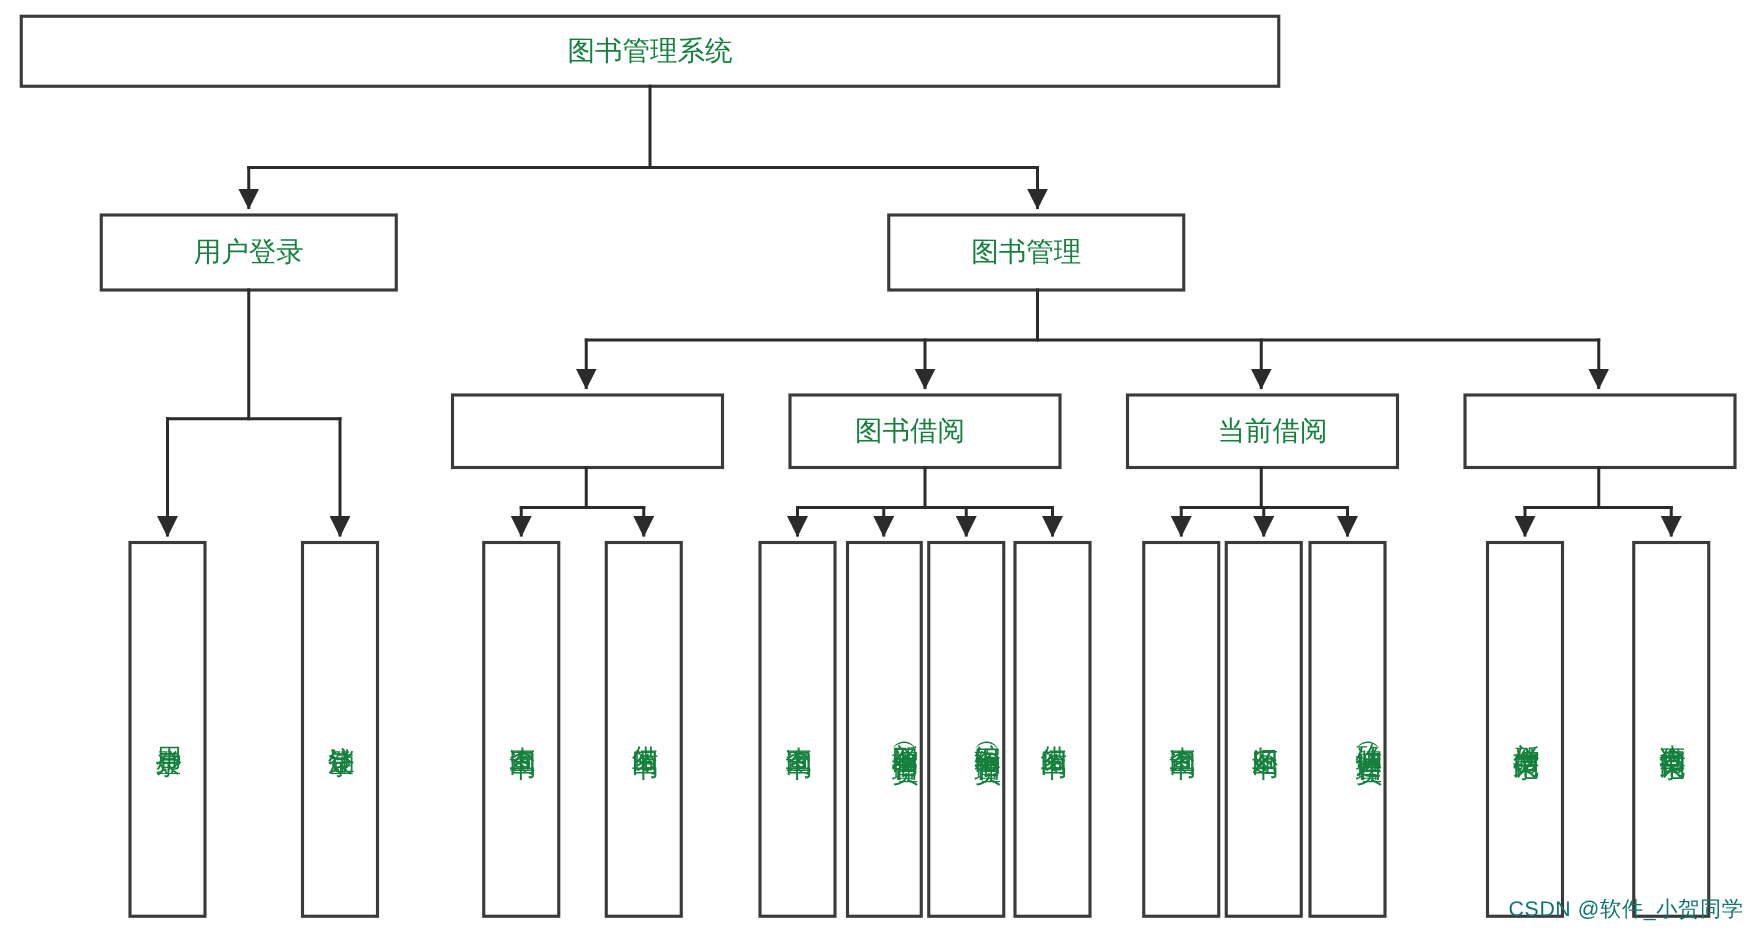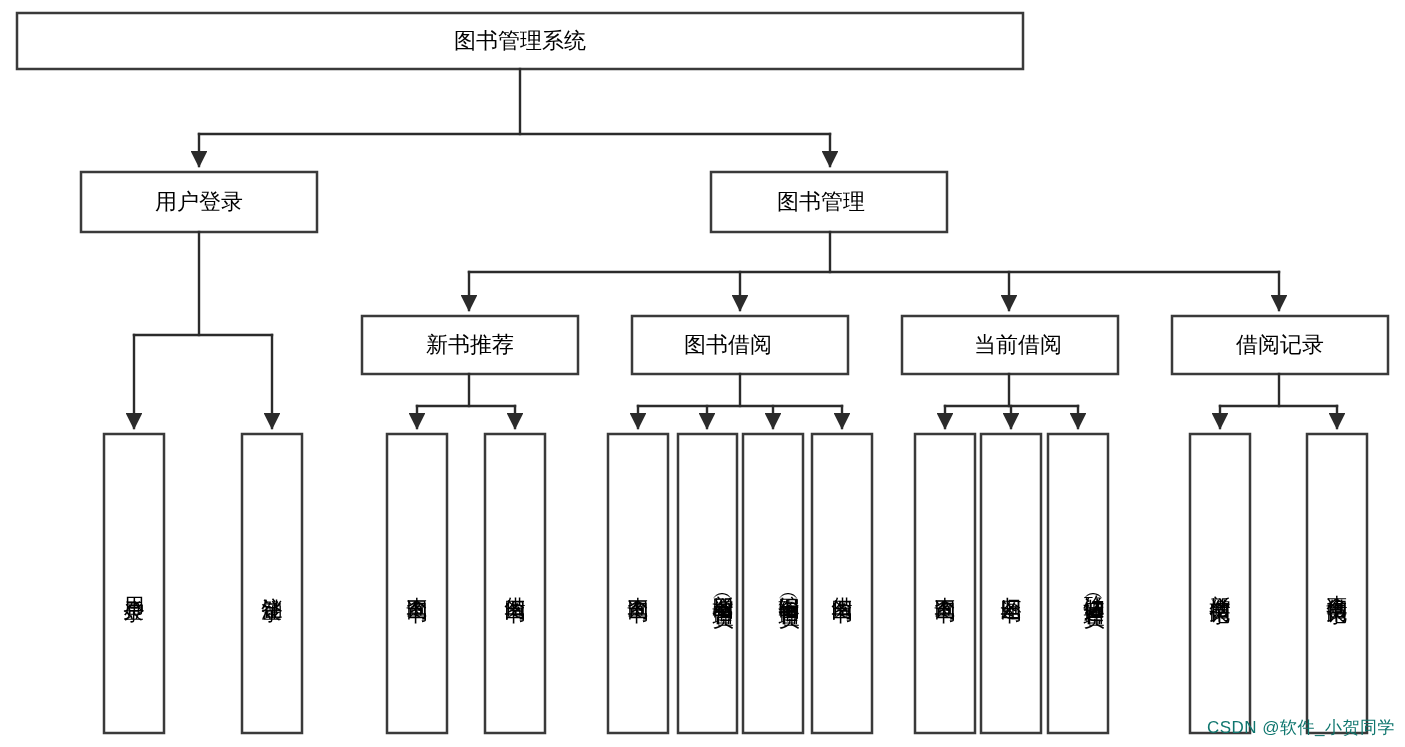--- a/index.html
+++ b/index.html
@@ -37,21 +37,21 @@
   }
   .arrow-head {
     fill: #2b2b2b;
     stroke: none;
   }
   .node-label {
     position: absolute;
     display: flex;
     align-items: center;
     justify-content: center;
-    color: #000000;
+    color: #15803d;
     font-family: "Liberation Sans", "DejaVu Sans", sans-serif;
     pointer-events: none;
     white-space: nowrap;
   }
   .node-label.horizontal {
     font-size: 22px;
     line-height: 1.1;
   }
   .node-label.vertical {
     writing-mode: vertical-rl;
@@ -152,24 +152,22 @@
     <path class="connector" d="M 1220 406 L 1337 406"></path>
     <path class="connector" marker-end="url(#arrow)" d="M 1220 406 L 1220 428"></path>
     <path class="connector" marker-end="url(#arrow)" d="M 1337 406 L 1337 428"></path>
   </svg>
 
   <div class="node-label horizontal" style="left:17px; top:13px; width:1006px; height:56px;">图书管理系统</div>
 
   <div class="node-label horizontal" style="left:81px; top:172px; width:236px; height:60px;">用户登录</div>
   <div class="node-label horizontal" style="left:711px; top:172px; width:220px; height:60px;">图书管理</div>
 
-  <div class="node-label horizontal" style="left:362px; top:316px; width:216px; height:58px;">新书推荐</div>
   <div class="node-label horizontal" style="left:632px; top:316px; width:192px; height:58px;">图书借阅</div>
   <div class="node-label horizontal" style="left:902px; top:316px; width:232px; height:58px;">当前借阅</div>
-  <div class="node-label horizontal" style="left:1172px; top:316px; width:216px; height:58px;">借阅记录</div>
 
   <div class="node-label vertical centered" style="left:104px; top:434px; width:60px; height:299px;">用户登录</div>
   <div class="node-label vertical centered" style="left:242px; top:434px; width:60px; height:299px;">注销登录</div>
   <div class="node-label vertical centered" style="left:387px; top:434px; width:60px; height:299px;">查询图书</div>
   <div class="node-label vertical centered" style="left:485px; top:434px; width:60px; height:299px;">借阅图书</div>
   <div class="node-label vertical centered" style="left:608px; top:434px; width:60px; height:299px;">查询图书</div>
   <div class="node-label vertical" style="left:678px; top:434px; width:59px; height:299px;">新增图书（管理员）</div>
   <div class="node-label vertical" style="left:743px; top:434px; width:60px; height:299px;">编辑图书（管理员）</div>
   <div class="node-label vertical centered" style="left:812px; top:434px; width:60px; height:299px;">借阅图书</div>
   <div class="node-label vertical centered" style="left:915px; top:434px; width:60px; height:299px;">查询图书</div>

